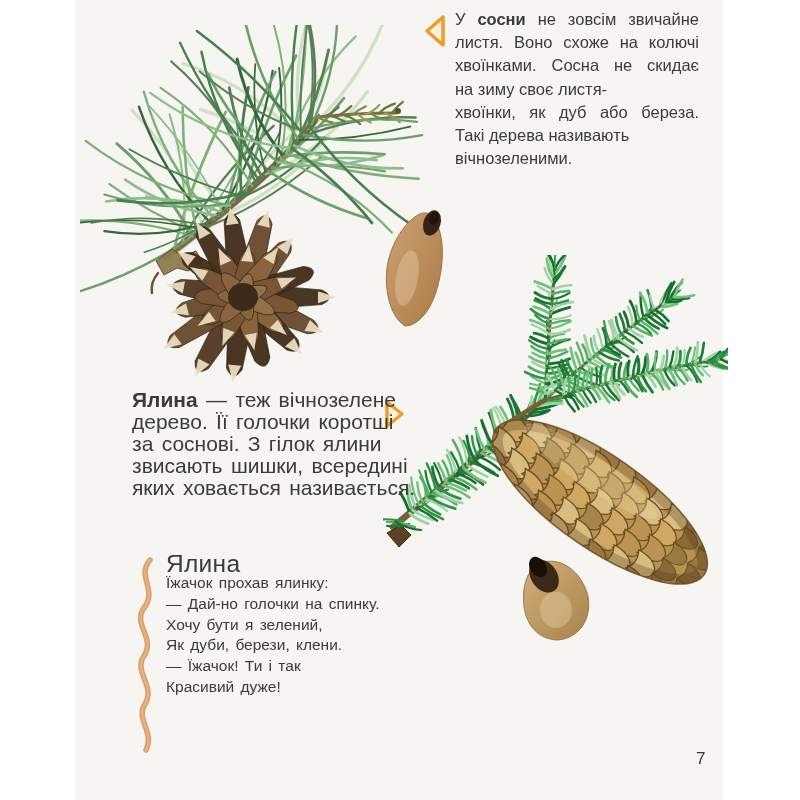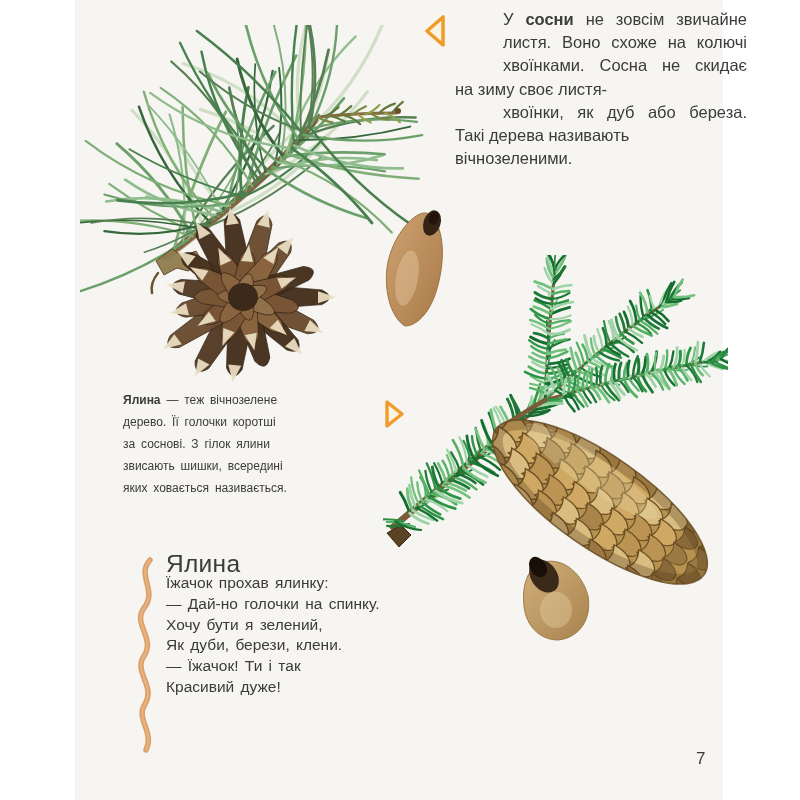--- a/index.html
+++ b/index.html
@@ -3,23 +3,23 @@
 <meta charset="utf-8">
 <style>
   html,body{margin:0;padding:0;background:#ffffff;}
   .screen{position:relative;width:800px;height:800px;background:#ffffff;overflow:hidden;
           font-family:"Liberation Sans",sans-serif;}
   .paper{position:absolute;left:75px;top:0;width:648px;height:800px;background:#f6f5f1;}
   .abs{position:absolute;}
   .txt{color:#3b3b3b;}
   .pine-text{left:455px;top:8px;width:244px;font-size:16.5px;line-height:23.2px;}
   .pine-text .line{width:100%;}
-  .line.j{text-align:justify;text-align-last:justify;margin-left:48px;}
+  .line.j{text-align:justify;text-align-last:justify;}
   .b{font-weight:700;}
-  .spruce-text{left:123px;top:389px;width:294px;font-size:12px;line-height:22px;word-spacing:2.5px;}
+  .spruce-text{left:132px;top:389px;width:294px;font-size:21px;line-height:22px;word-spacing:2.5px;}
   .poem-title{left:166px;top:550px;font-size:24.5px;letter-spacing:0.3px;}
   .poem{left:166px;top:573px;font-size:15.5px;line-height:20.8px;word-spacing:2px;}
   .pagenum{left:696px;top:749px;font-size:17px;}
   svg{display:block;}
 </style>
 </head>
 <body>
 
 <div class="screen">
 

